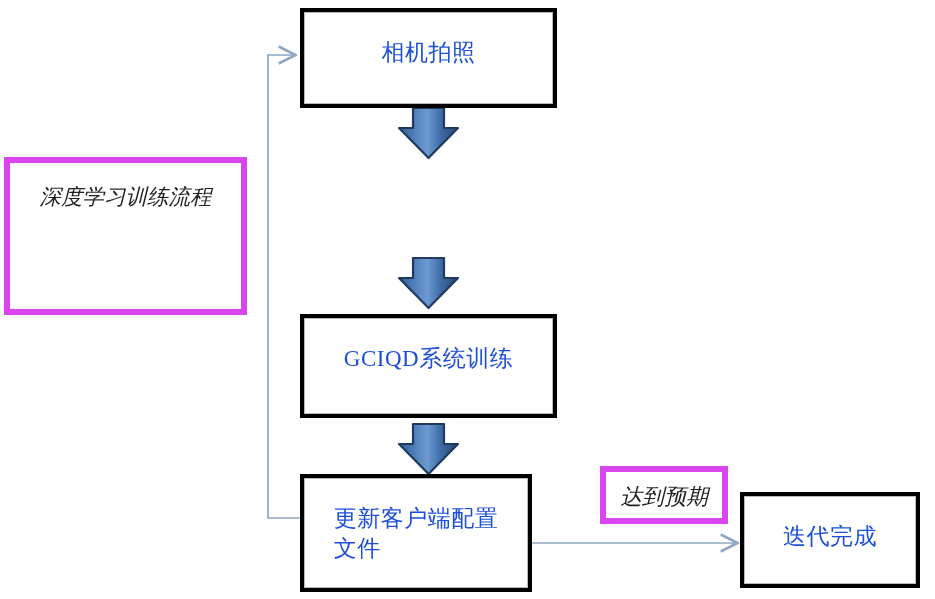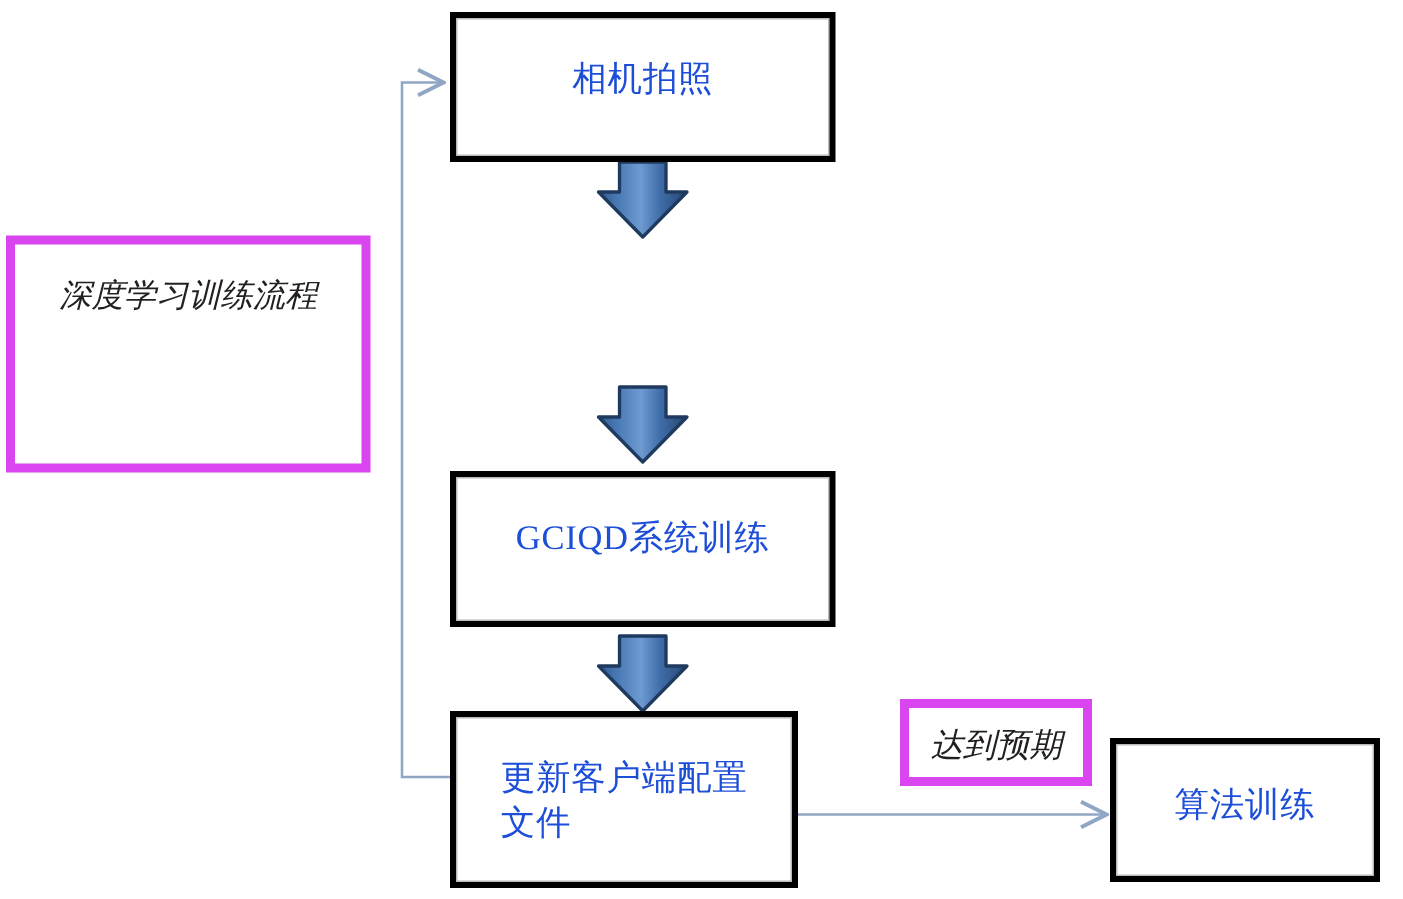--- a/index.html
+++ b/index.html
@@ -142,16 +142,16 @@
       <span>更新客户端配置</span><br>
       <span>文件</span>
     </div>
   </div>
 
   <div class="node box-thin" id="label-expected" style="left:568px; top:466px; width:128px; height:58px;margin-left:32px;">
     <div class="label">达到预期</div>
   </div>
 
   <div class="node box-heavy" id="node-done" style="left:740px; top:492px; width:180px; height:96px;">
-    <div class="label">算法训练</div>
+    <div class="label">迭代完成</div>
   </div>
 
 </div>
 
 </body></html>

